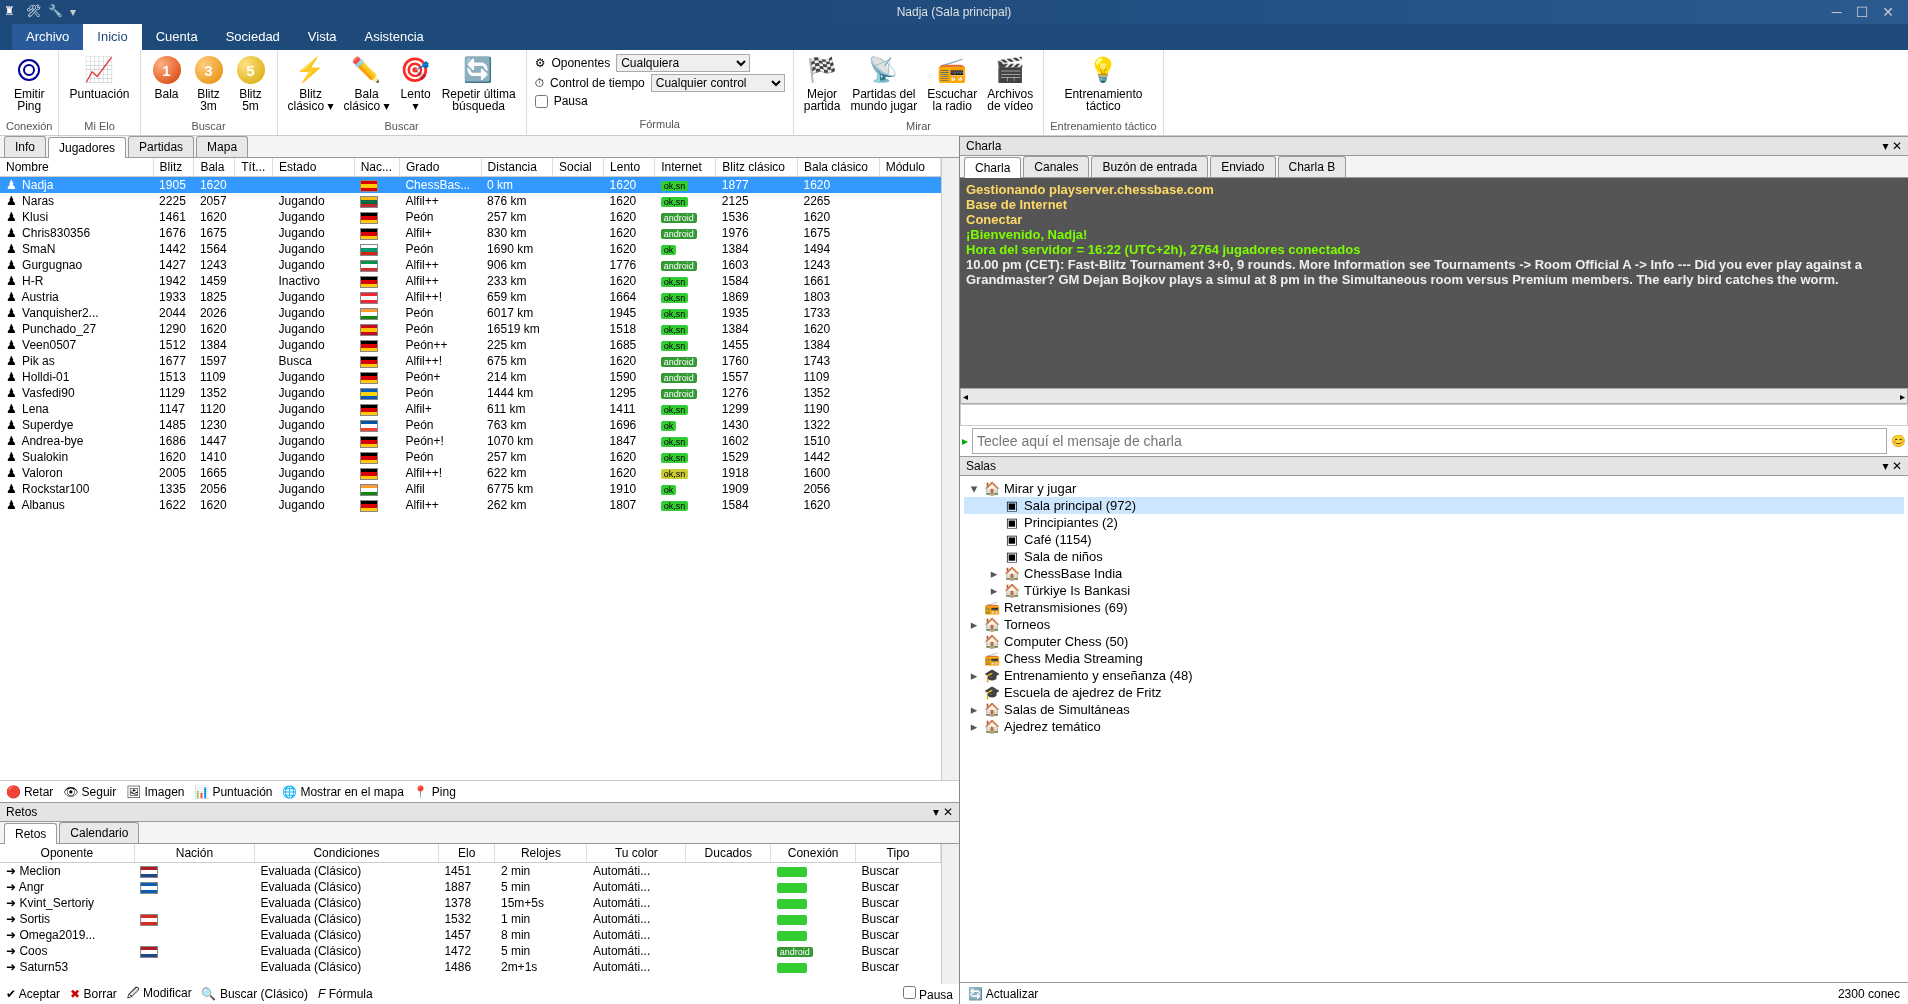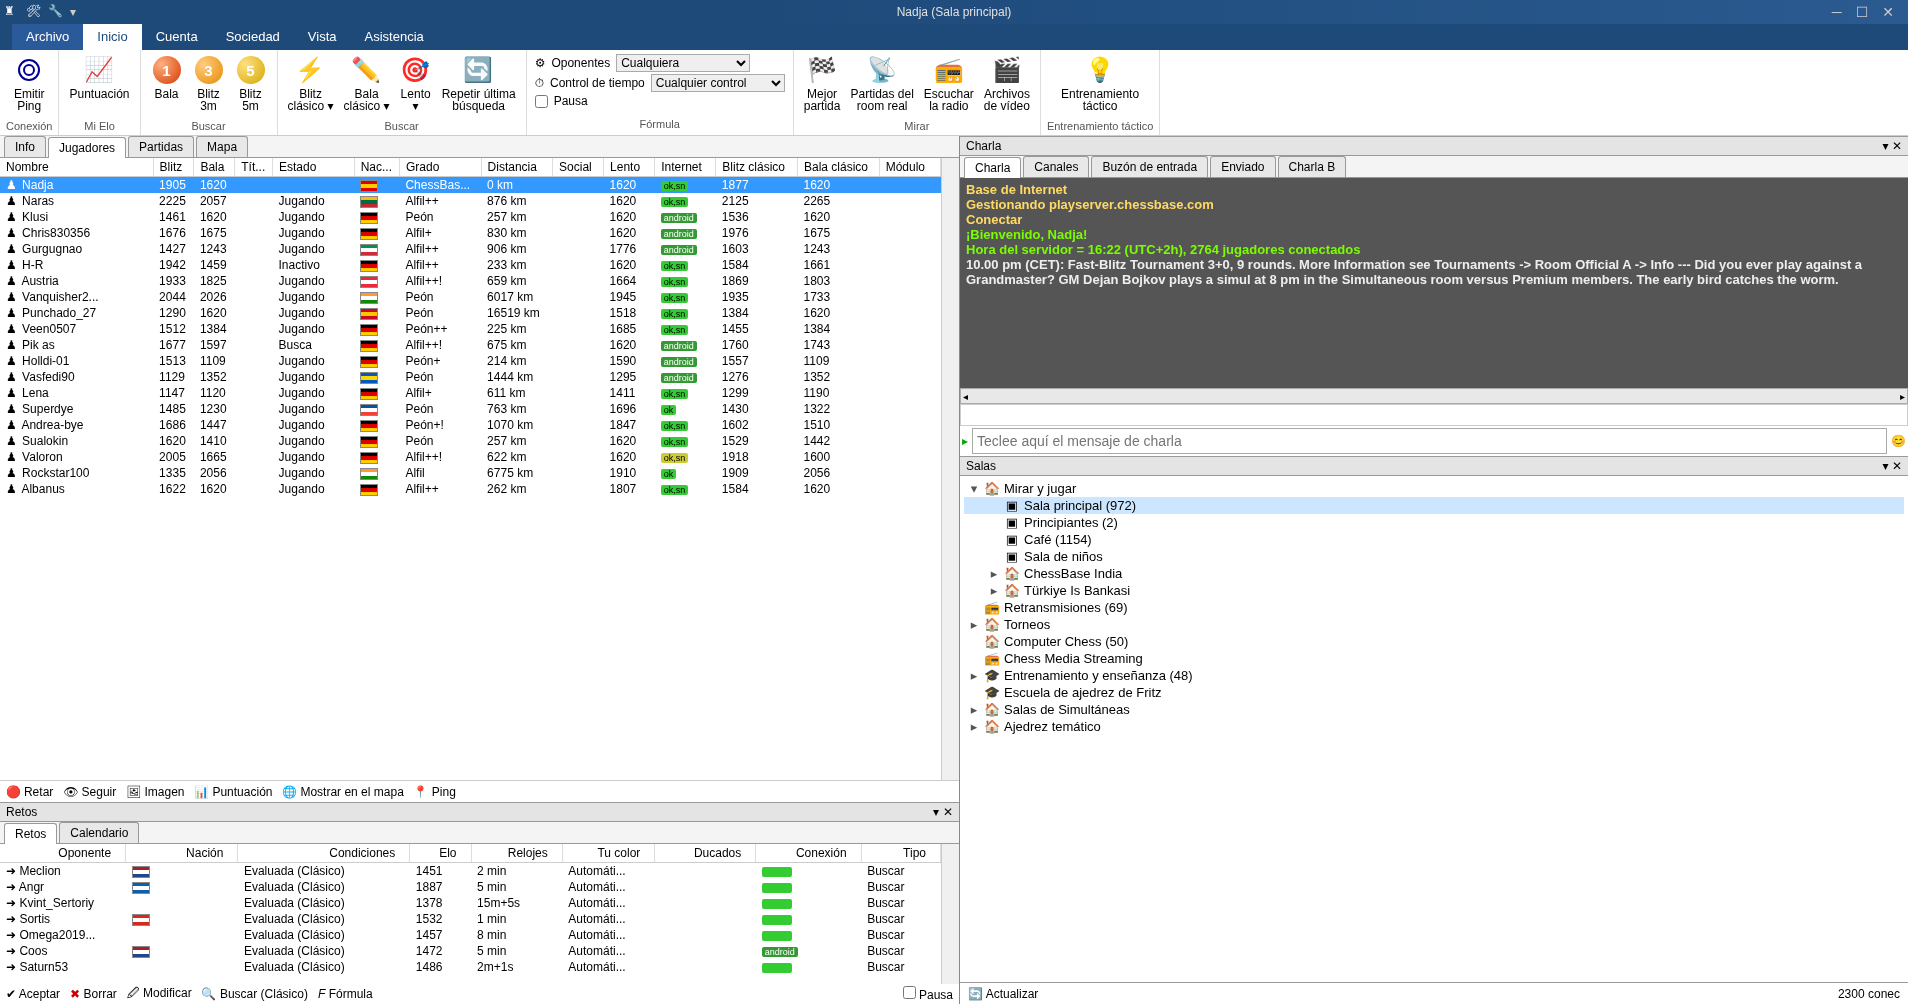--- a/index.html
+++ b/index.html
@@ -63,21 +63,21 @@
 
 .player-actions { height: 22px; border-top: 1px solid #ccc; display: flex; align-items: center; gap: 10px; padding: 0 6px; background: #fff; font-size: 12px; }
 .player-actions span { display: inline-flex; align-items: center; gap: 3px; cursor: pointer; }
 
 
 .panel-header { background: #e4e4e4; border: 1px solid #999; border-left: none; border-right: none; padding: 2px 6px; font-size: 12px; display: flex; align-items: center; }
 .panel-header .close { margin-left: auto; cursor: pointer; }
 .panel-header .caret { margin-left: 4px; cursor: pointer; }
 .retos-table { flex: 1; overflow: auto; background: #fff; }
 .rtbl { width: 100%; border-collapse: collapse; font-size: 12px; }
-.rtbl th { text-align: right; padding: 2px 14px; border-right: 1px solid #ddd; border-bottom: 1px solid #ccc; font-weight: normal; background: #fff; position: sticky; top: 0; }
+.rtbl th { text-align: center; padding: 2px 1px; border-right: 1px solid #ddd; border-bottom: 1px solid #ccc; font-weight: normal; background: #fff; position: sticky; top: 0; }
 .rtbl td { padding: 1px 6px; }
 .retos-actions { height: 20px; padding: 0 6px; display: flex; align-items: center; gap: 10px; font-size: 12px; background: #fff; }
 
 
 .chat-messages { background: #555; color: #fff; height: 210px; overflow: auto; padding: 4px 6px; font-size: 13px; font-weight: bold; }
 .chat-messages .line-y { color: #ffd966; }
 .chat-messages .line-g { color: #7cfc00; }
 .chat-messages .line-w { color: #eee; }
 .chat-scroll-h { height: 16px; background: #e8e8e8; border: 1px solid #aaa; display: flex; justify-content: space-between; align-items: center; font-size: 10px; padding: 0 2px; }
 .chat-filter { height: 22px; background: #fff; border: 1px solid #ccc; }
@@ -226,21 +226,21 @@
   <div class="ribbon-group">
     <div class="buttons">
       <div class="ribbon-btn">
           <div class="ic">🏁</div>
           <div class="lbl" style="white-space:pre-line;">Mejor
 partida</div>
         </div>
       <div class="ribbon-btn">
           <div class="ic">📡</div>
           <div class="lbl" style="white-space:pre-line;">Partidas del
-room real</div>
+mundo jugar</div>
         </div>
       <div class="ribbon-btn">
           <div class="ic">📻</div>
           <div class="lbl" style="white-space:pre-line;">Escuchar
 la radio</div>
         </div>
       <div class="ribbon-btn">
           <div class="ic">🎬</div>
           <div class="lbl" style="white-space:pre-line;">Archivos
 de vídeo</div>
@@ -349,20 +349,36 @@
                 <td>Alfil+</td>
                 <td>830 km</td>
                 <td></td>
                 <td>1620</td>
                 <td><span class="badge android">android</span></td>
                 <td>1976</td>
                 <td>1675</td>
                 <td></td>
               </tr>
               <tr>
+                <td><span class="pawn">♟</span> SmaN</td>
+                <td>1442</td>
+                <td>1564</td>
+                <td></td>
+                <td>Jugando</td>
+                <td><span class="flag" style="background: linear-gradient(rgb(255, 255, 255) 33%, rgb(0, 150, 110) 33%, rgb(0, 150, 110) 66%, rgb(214, 38, 18) 66%);"></span></td>
+                <td>Peón</td>
+                <td>1690 km</td>
+                <td></td>
+                <td>1620</td>
+                <td><span class="badge green">ok</span></td>
+                <td>1384</td>
+                <td>1494</td>
+                <td></td>
+              </tr>
+              <tr>
                 <td><span class="pawn">♟</span> Gurgugnao</td>
                 <td>1427</td>
                 <td>1243</td>
                 <td></td>
                 <td>Jugando</td>
                 <td><span class="flag" style="background: linear-gradient(rgb(0, 146, 70) 33%, rgb(255, 255, 255) 33%, rgb(255, 255, 255) 66%, rgb(206, 43, 55) 66%);"></span></td>
                 <td>Alfil++</td>
                 <td>906 km</td>
                 <td></td>
                 <td>1776</td>
@@ -749,22 +765,22 @@
         <span class="caret" style="margin-left:auto;">▾ ✕</span>
     </div>
     <div class="tabstrip">
       <div class="tab active">Charla</div>
       <div class="tab">Canales</div>
       <div class="tab">Buzón de entrada</div>
       <div class="tab">Enviado</div>
       <div class="tab">Charla B</div>
     </div>
     <div class="chat-messages" id="chat-messages">
+        <div class="line-y">Gestionando playserver.chessbase.com</div>
         <div class="line-y">Base de Internet</div>
-        <div class="line-y">Gestionando playserver.chessbase.com</div>
         <div class="line-y">Conectar</div>
         <div class="line-g">¡Bienvenido, Nadja!</div>
         <div class="line-g">Hora del servidor = 16:22 (UTC+2h), 2764 jugadores conectados</div>
         <div class="line-w">10.00 pm (CET): Fast-Blitz Tournament 3+0, 9 rounds. More Information see Tournaments -&gt; Room Official A -&gt; Info --- Did you ever play against a Grandmaster? GM Dejan Bojkov plays a simul at 8 pm in the Simultaneous room versus Premium members. The early bird catches the worm.</div>
       </div>
     <div class="chat-scroll-h">
         <span>◂</span>
         <span>▸</span>
       </div>
     <div class="chat-filter"></div>

